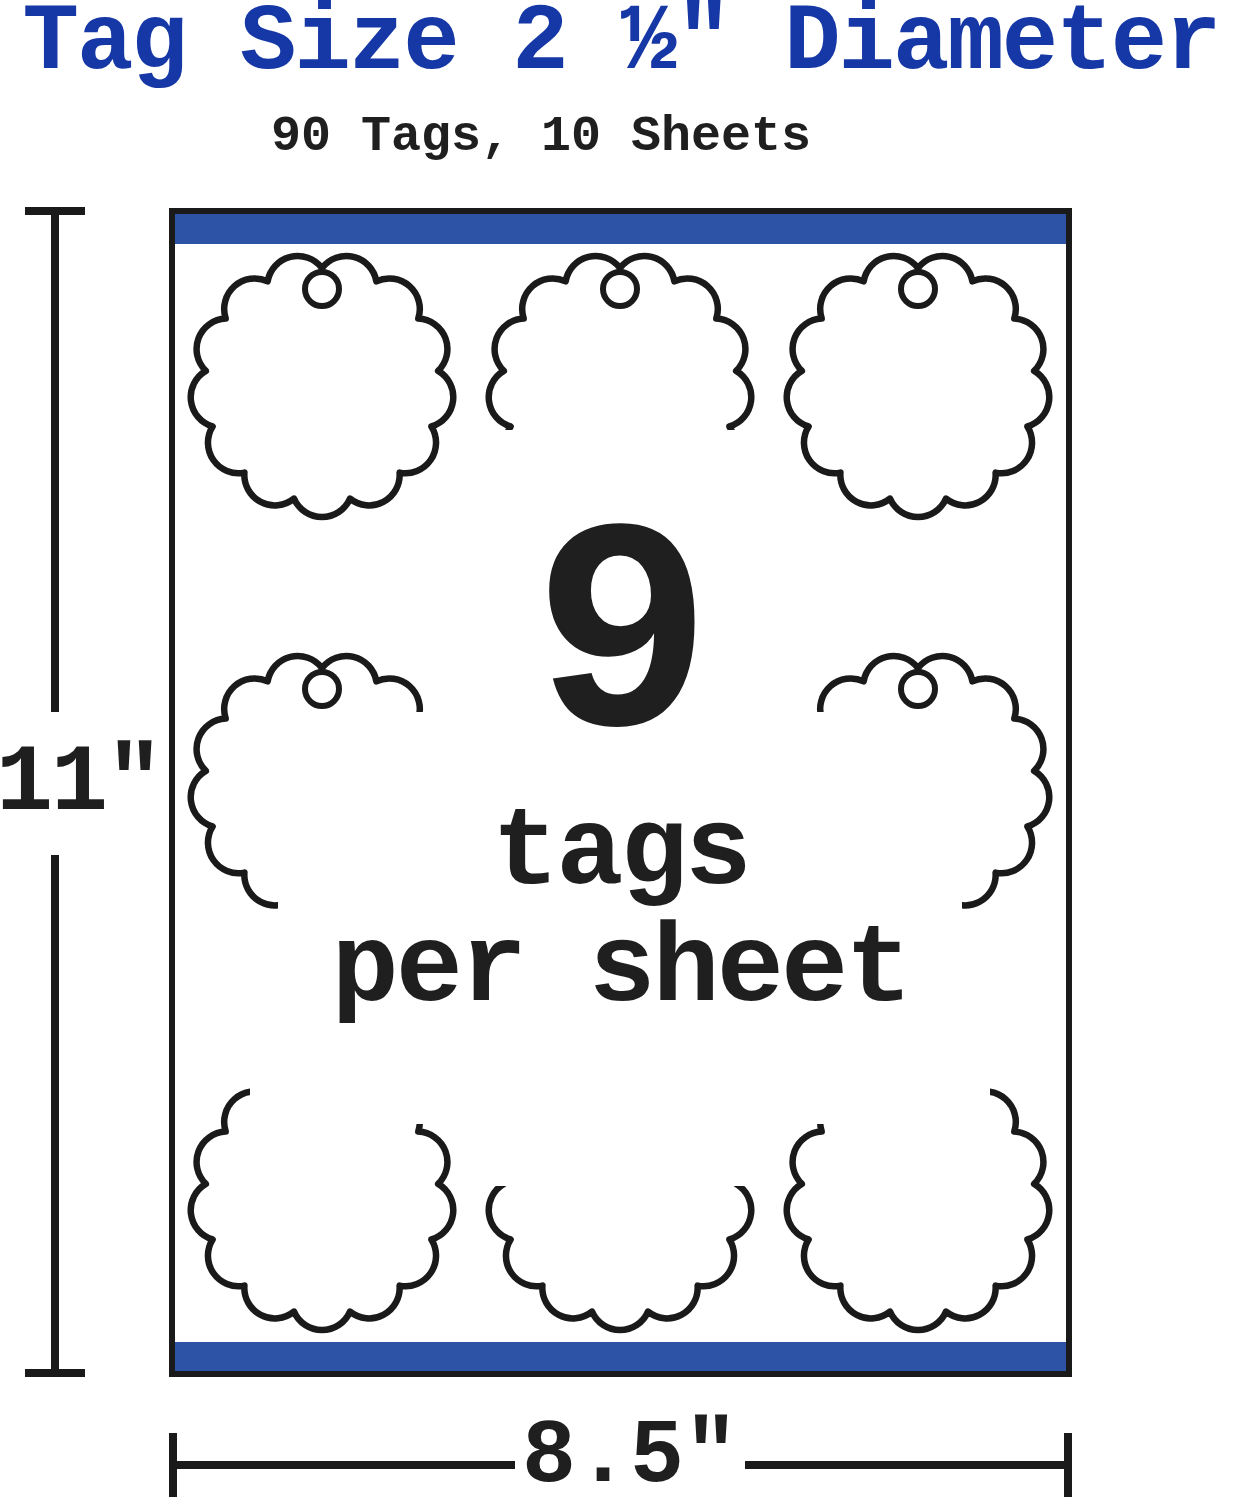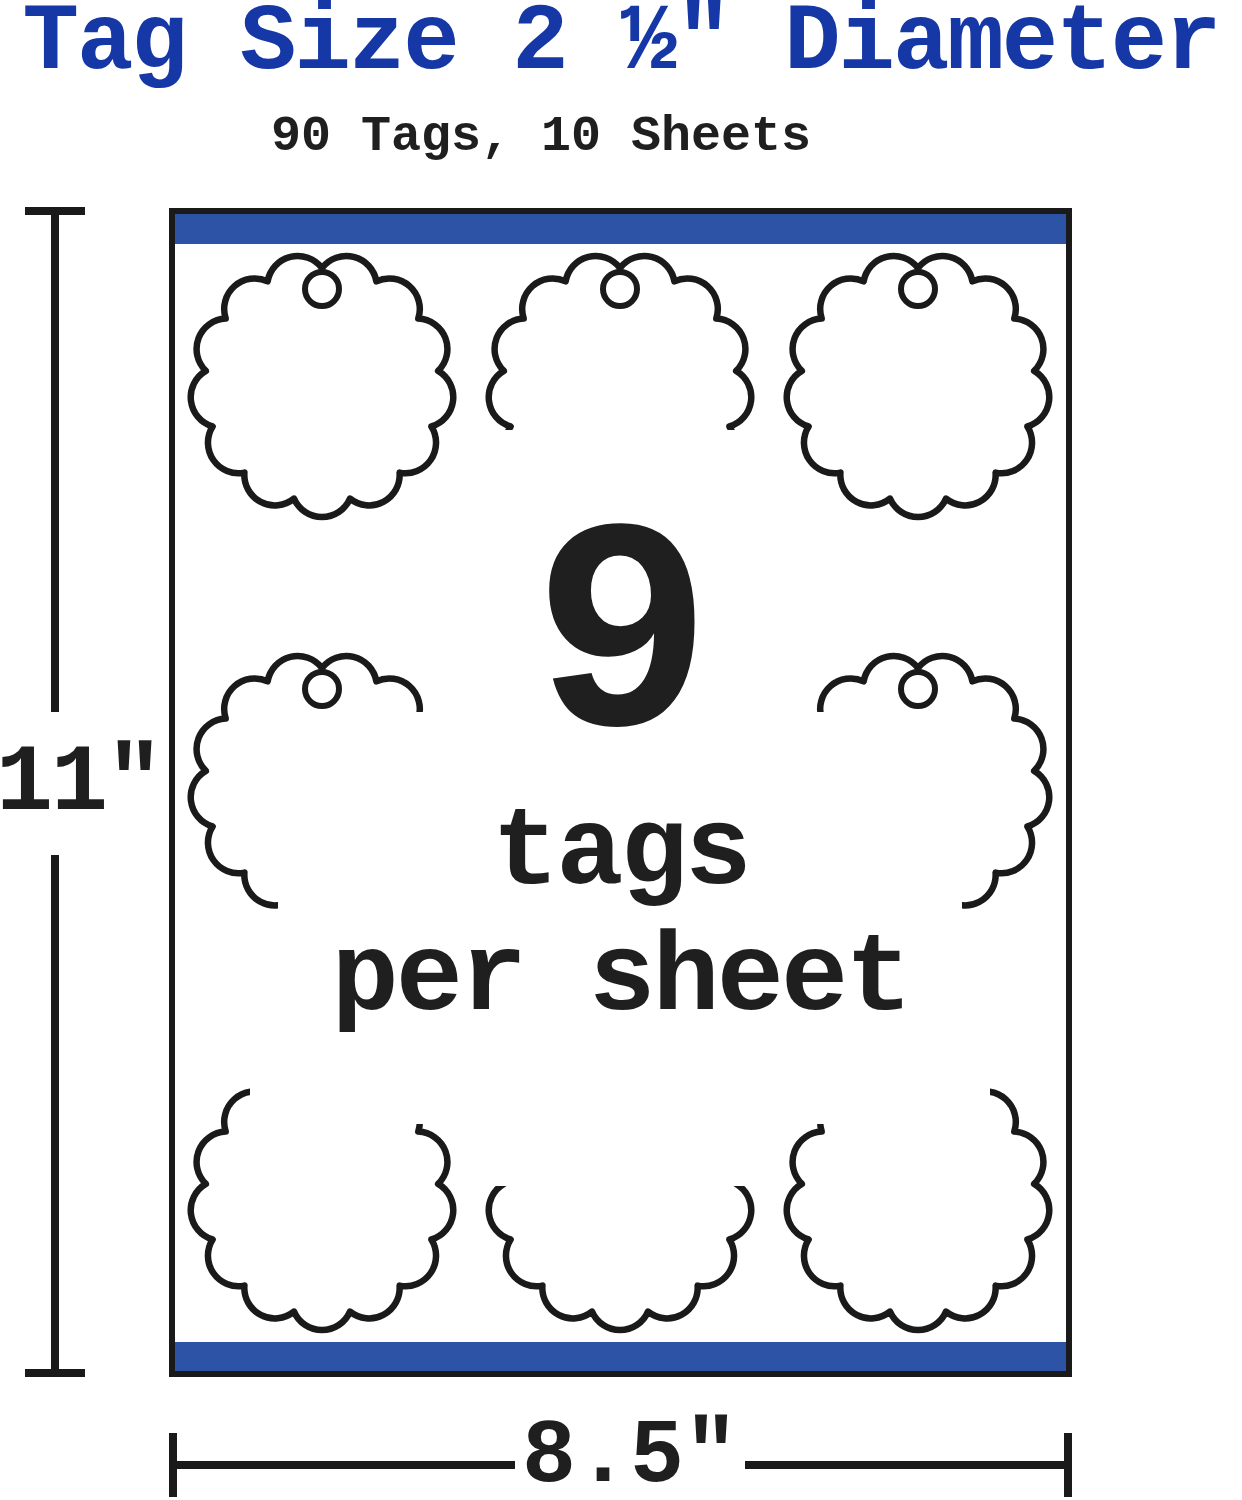--- a/index.html
+++ b/index.html
@@ -46,21 +46,21 @@
     position:absolute;left:0;right:0;top:316px;
     text-align:center;color:var(--ink);
   }
   .center-label .count{
     font-size:300px;font-weight:bold;line-height:0.76;letter-spacing:-4px;
   }
   .center-label .word{
     font-size:112px;font-weight:bold;line-height:1;letter-spacing:-3px;
   }
   .center-label .word.w1{margin-top:40px;}
-  .center-label .word.w2{margin-top:14px;}
+  .center-label .word.w2{margin-top:5px;}
   
   .dim{position:absolute;background:var(--outline);}
   .dim-label{
     position:absolute;color:var(--ink);font-weight:bold;text-align:center;
     white-space:nowrap;
   }
   .dim-label.h{left:-4px;top:730px;width:138px;font-size:95px;letter-spacing:-2px;}
   .dim-label.w{left:505px;top:1406px;width:250px;font-size:90px;letter-spacing:0px;}
 </style>
 </head>

